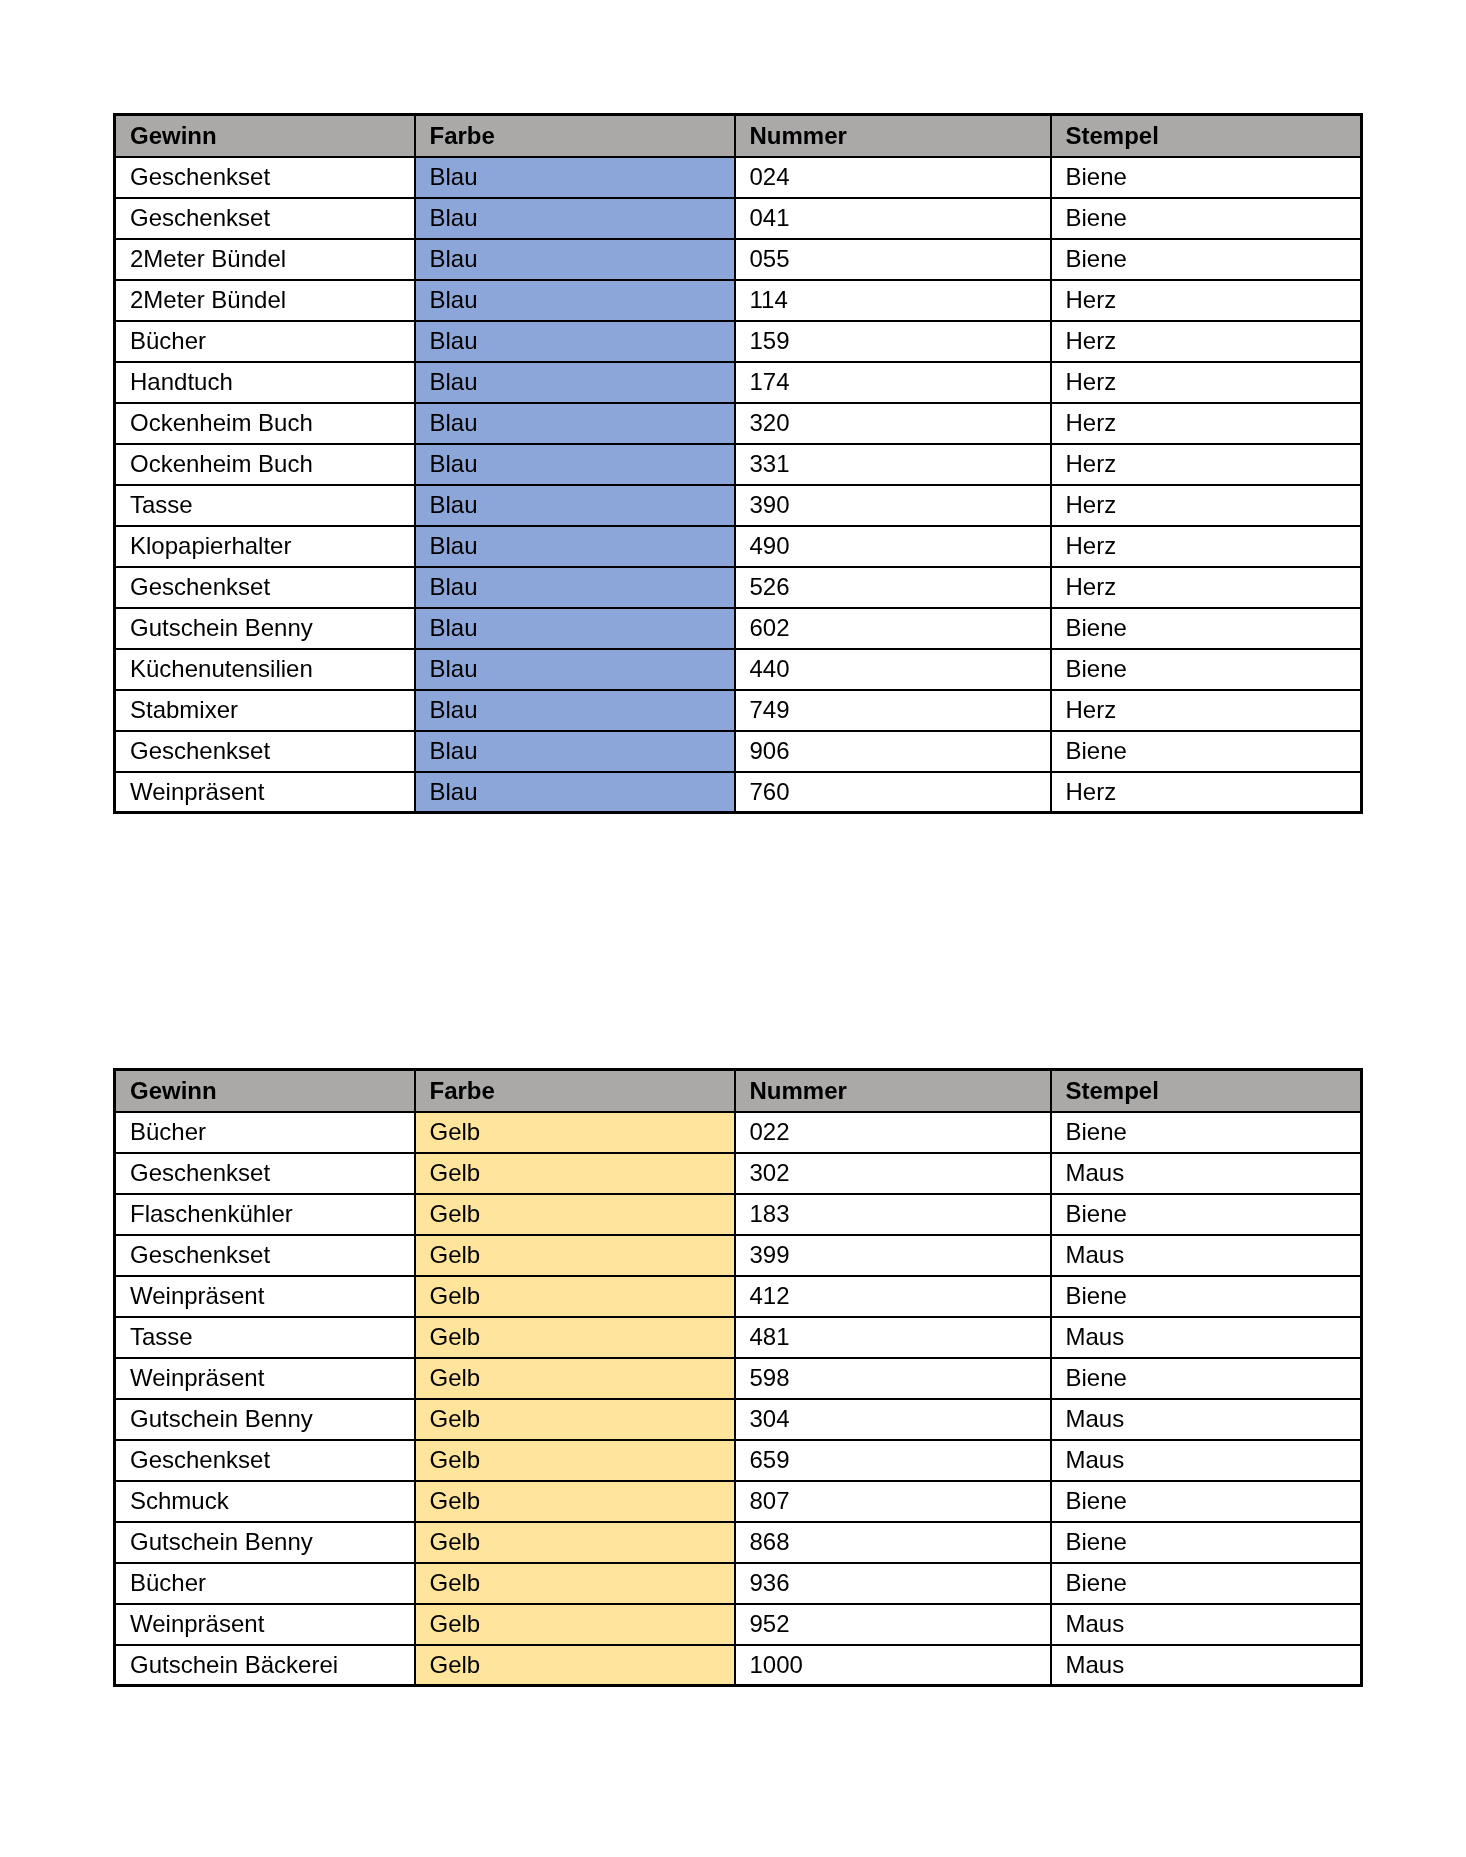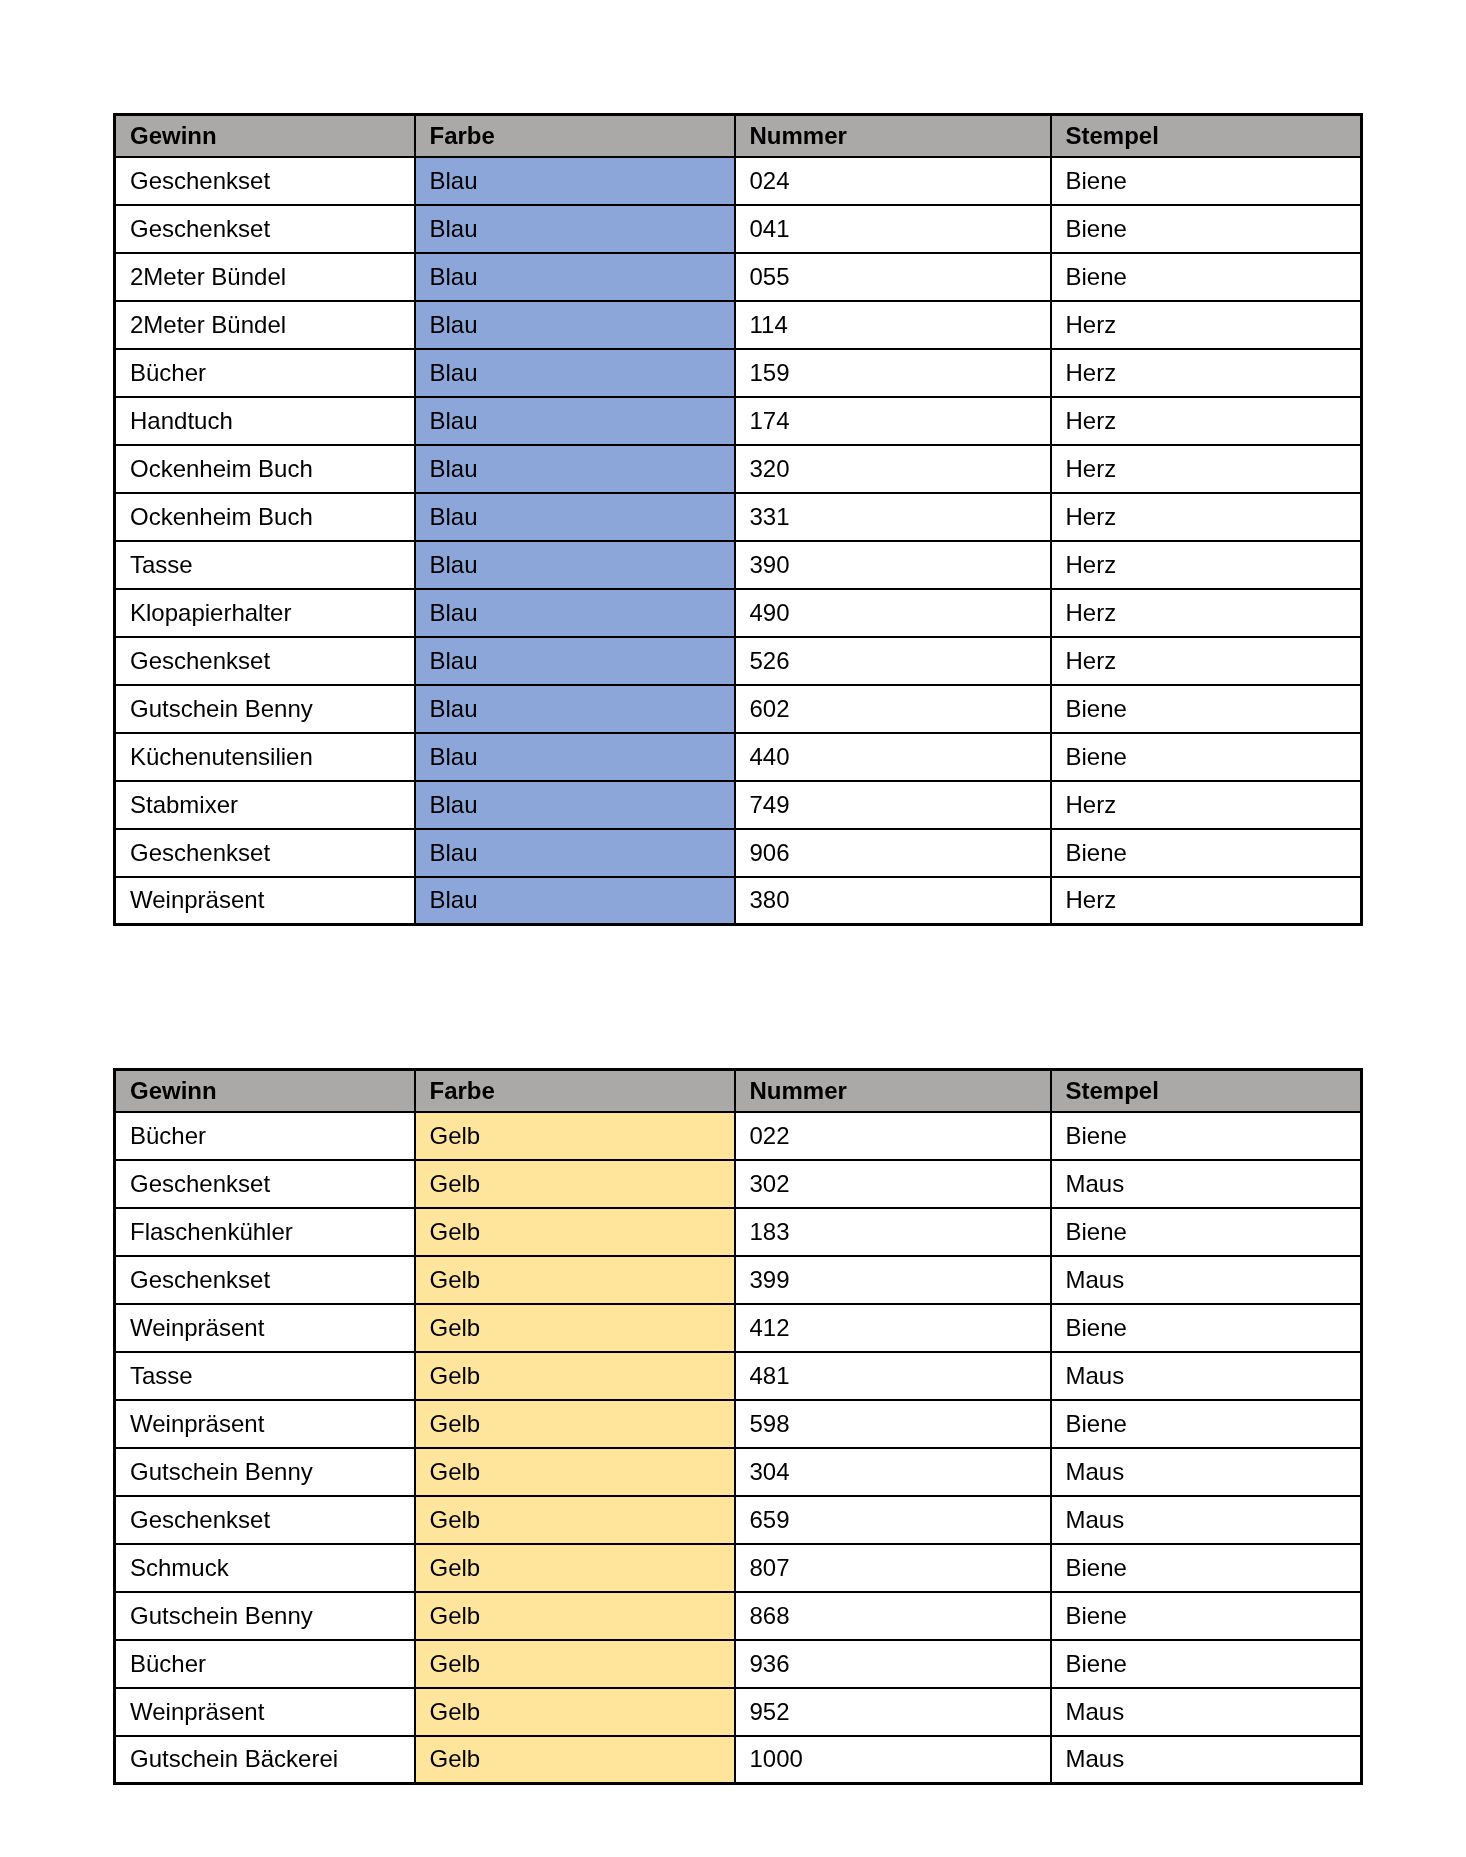--- a/index.html
+++ b/index.html
@@ -30,21 +30,21 @@
     border: 2px solid var(--border-color, #000000);
     padding: 0 0 0 14px;
     font-size: 24px;
     line-height: 1;
     vertical-align: middle;
     text-align: left;
     white-space: nowrap;
     overflow: hidden;
     background: var(--row-bg, #ffffff);
   }
-  .prize-table tr { height: 48px; }
+  .prize-table tr { height: 41px; }
   .prize-table thead tr { height: 42px; padding-left: 39px; }
   .prize-table th {
     background: var(--header-bg, #aba8a8);
     font-weight: bold;
   }
 </style>
 </head>
 <body>
 
 <div class="page">
@@ -150,21 +150,21 @@
         </tr>
         <tr>
           <td>Geschenkset</td>
           <td style="background: rgb(140, 166, 217);">Blau</td>
           <td>906</td>
           <td>Biene</td>
         </tr>
         <tr>
           <td>Weinpräsent</td>
           <td style="background: rgb(140, 166, 217);">Blau</td>
-          <td>380</td>
+          <td>760</td>
           <td>Herz</td>
         </tr>
       </tbody>
   </table>
 
   <table class="prize-table" id="table-gelb">
     <colgroup>
       <col style="width:300px">
         <col style="width:320px">
         <col style="width:316px">

